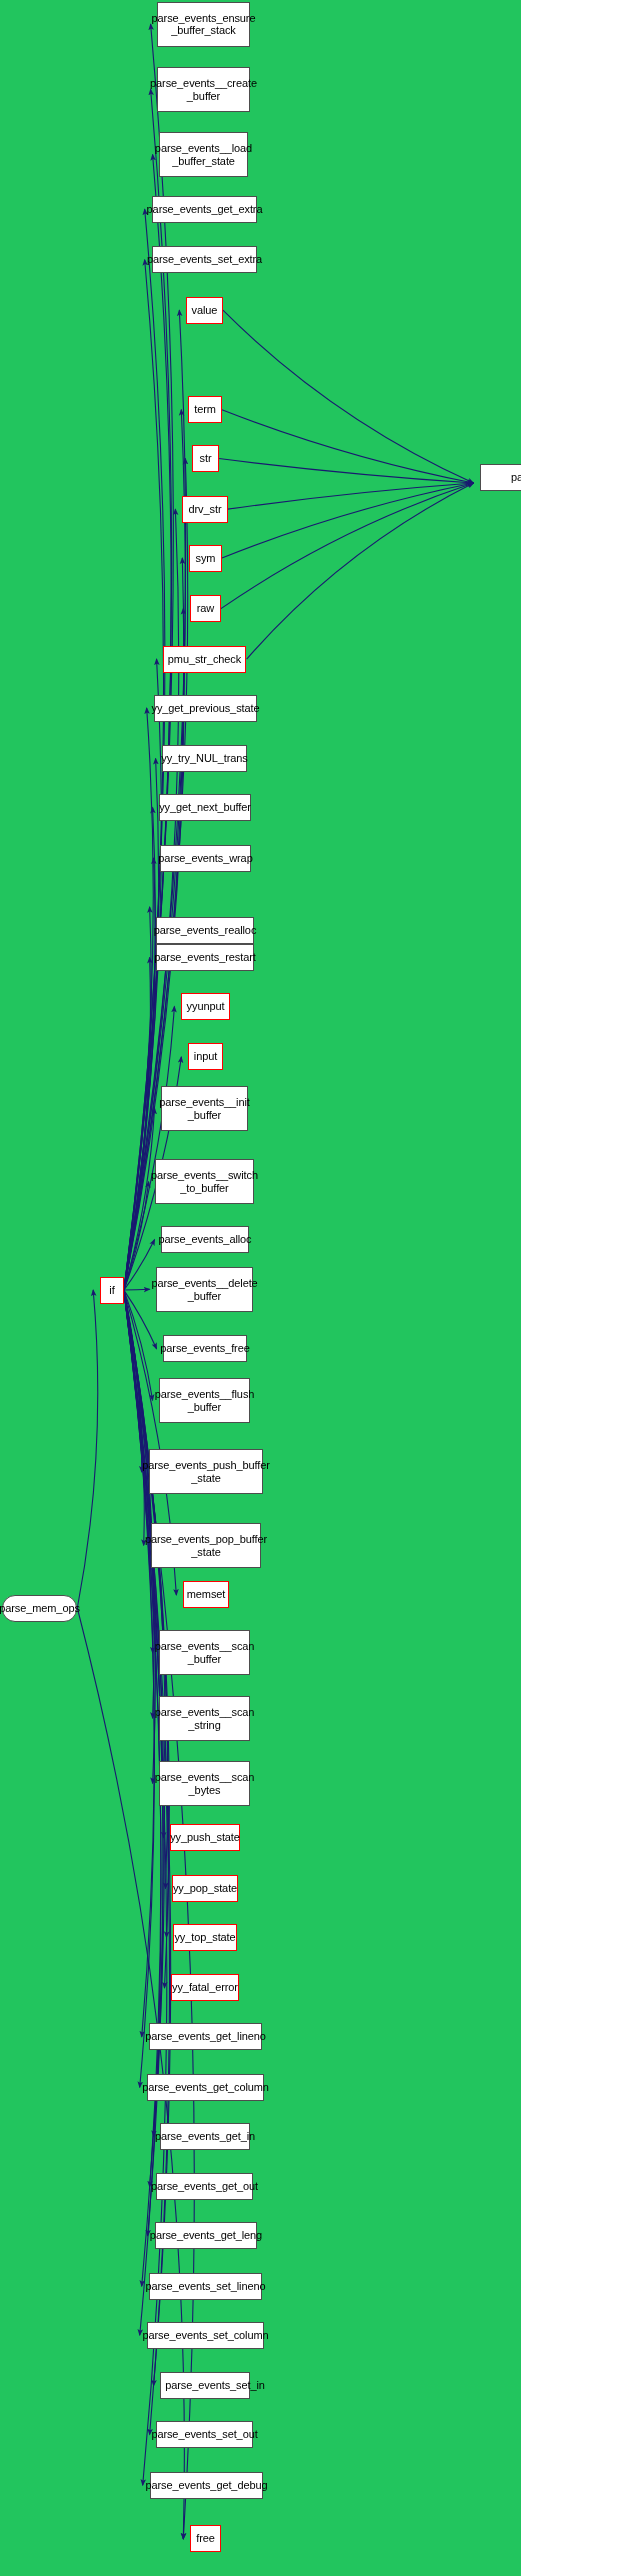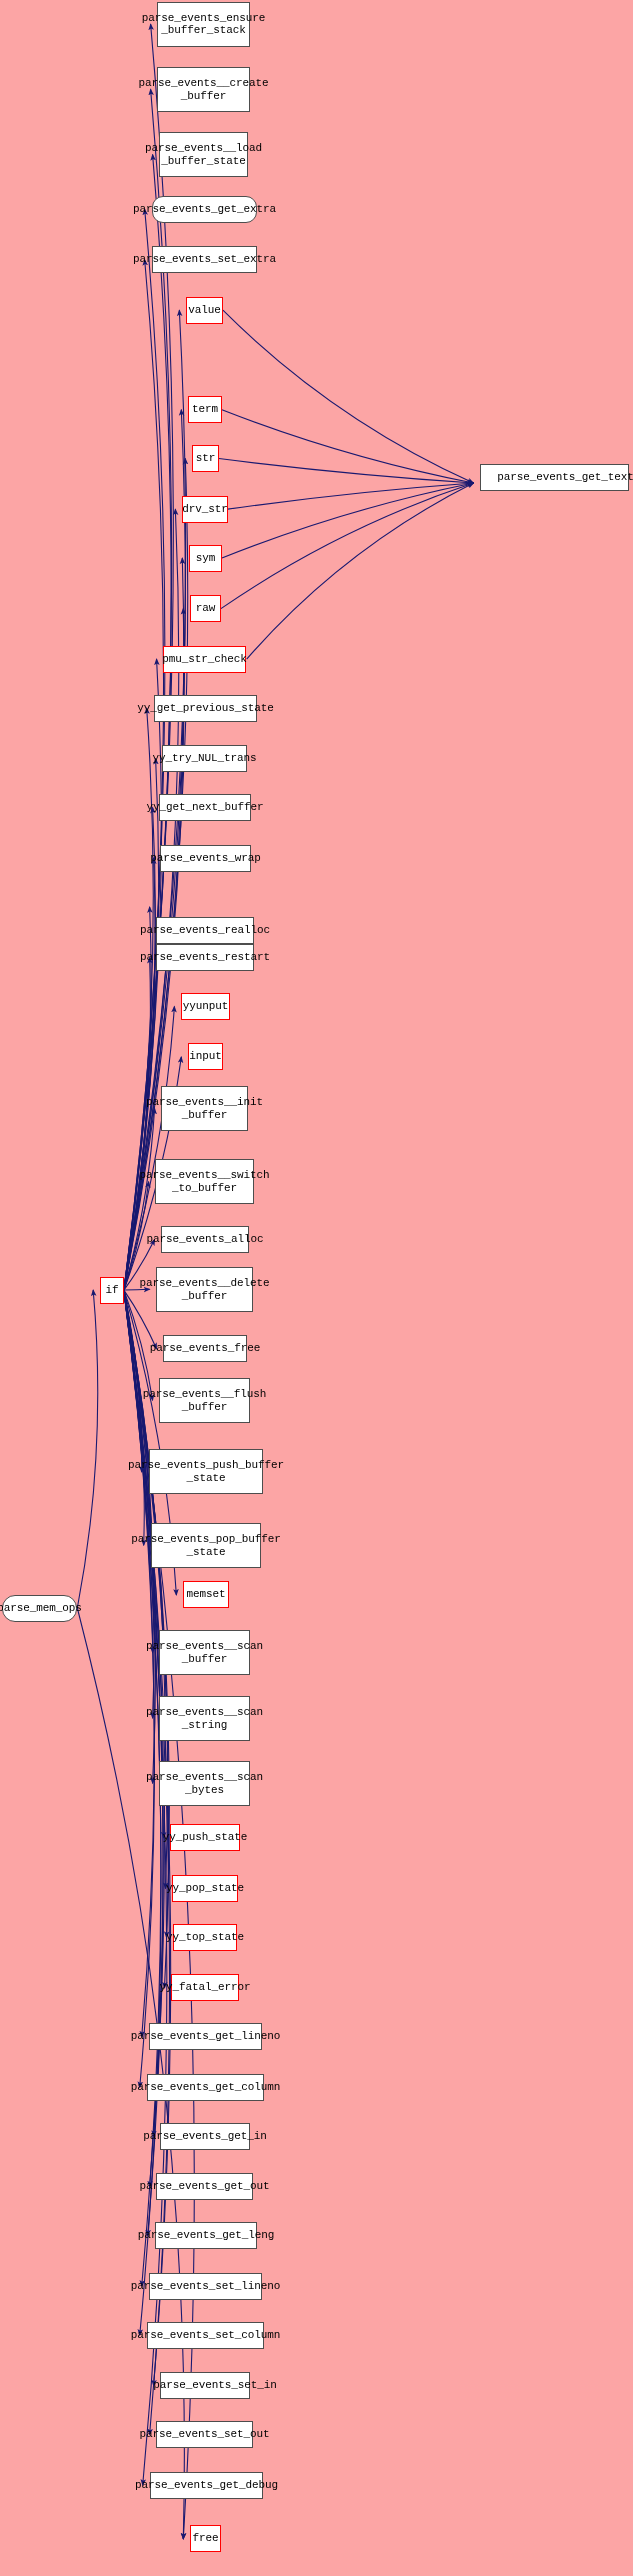--- a/index.html
+++ b/index.html
@@ -1,17 +1,17 @@
 <!DOCTYPE html>
 <html><head>
 <meta charset="utf-8">
 <style>
   html,body{margin:0;padding:0;background:#ffffff;}
   body{font-family:"Liberation Sans","DejaVu Sans",sans-serif;}
-  #canvas{position:relative;width:633px;height:2576px;background:#fca5a5;overflow:hidden;font-family:Liberation Mono, monospace;}
+  #canvas{position:relative;width:521px;height:2576px;background:#22c55e;overflow:hidden;}
   svg.edges{position:absolute;left:0;top:0;width:635px;height:2576px;pointer-events:none;}
   .node{
     position:absolute;
     box-sizing:border-box;
     background:#ffffff;
     border:1px solid #000000;
     display:flex;
     align-items:center;
     justify-content:center;
     text-align:center;
@@ -94,21 +94,21 @@
         <path d="M78.0,1623.6 Q196.9,2086.2 185.0,2563.6" marker-end="url(#arrow)"></path>
       </g>
   </svg>
   <div id="node-layer">
       <div class="node grey" style="left: 157px; top: 1.6px; width: 93px; height: 45px;"><span>parse_events_ensure
 _buffer_stack</span></div>
       <div class="node grey" style="left: 157px; top: 67px; width: 93px; height: 45px;"><span>parse_events__create
 _buffer</span></div>
       <div class="node grey" style="left: 159px; top: 132px; width: 89px; height: 45px;"><span>parse_events__load
 _buffer_state</span></div>
-      <div class="node grey" style="left: 152px; top: 196px; width: 105px; height: 27px; border-radius: 11px;"><span>parse_events_get_extra</span></div>
+      <div class="node grey" style="left: 152px; top: 196px; width: 105px; height: 27px;"><span>parse_events_get_extra</span></div>
       <div class="node grey" style="left: 152px; top: 246px; width: 105px; height: 27px;"><span>parse_events_set_extra</span></div>
       <div class="node red" style="left: 186px; top: 297px; width: 37px; height: 27px;"><span>value</span></div>
       <div class="node red" style="left: 188px; top: 396px; width: 34px; height: 27px;"><span>term</span></div>
       <div class="node red" style="left: 192px; top: 445px; width: 27px; height: 27px;"><span>str</span></div>
       <div class="node red" style="left: 182px; top: 496px; width: 46px; height: 27px;"><span>drv_str</span></div>
       <div class="node red" style="left: 189px; top: 545px; width: 33px; height: 27px;"><span>sym</span></div>
       <div class="node red" style="left: 190px; top: 595px; width: 31px; height: 27px;"><span>raw</span></div>
       <div class="node red" style="left: 163px; top: 646px; width: 83px; height: 27px;"><span>pmu_str_check</span></div>
       <div class="node grey" style="left: 154px; top: 695px; width: 103px; height: 27px;"><span>yy_get_previous_state</span></div>
       <div class="node grey" style="left: 162px; top: 745px; width: 85px; height: 27px;"><span>yy_try_NUL_trans</span></div>

